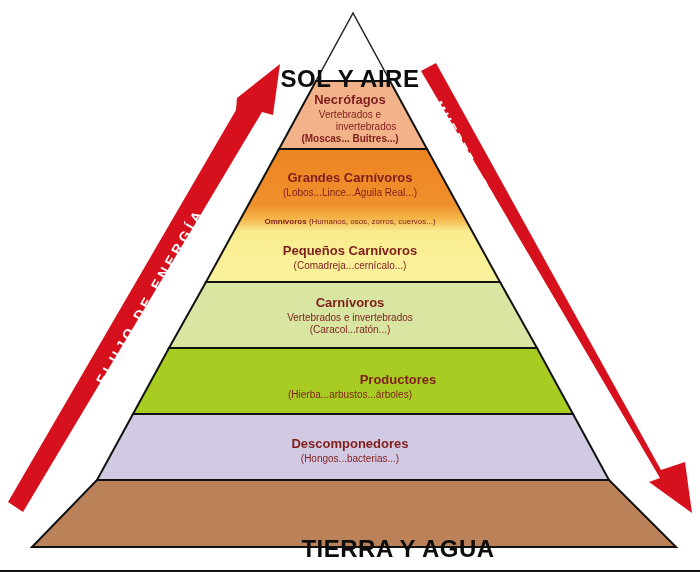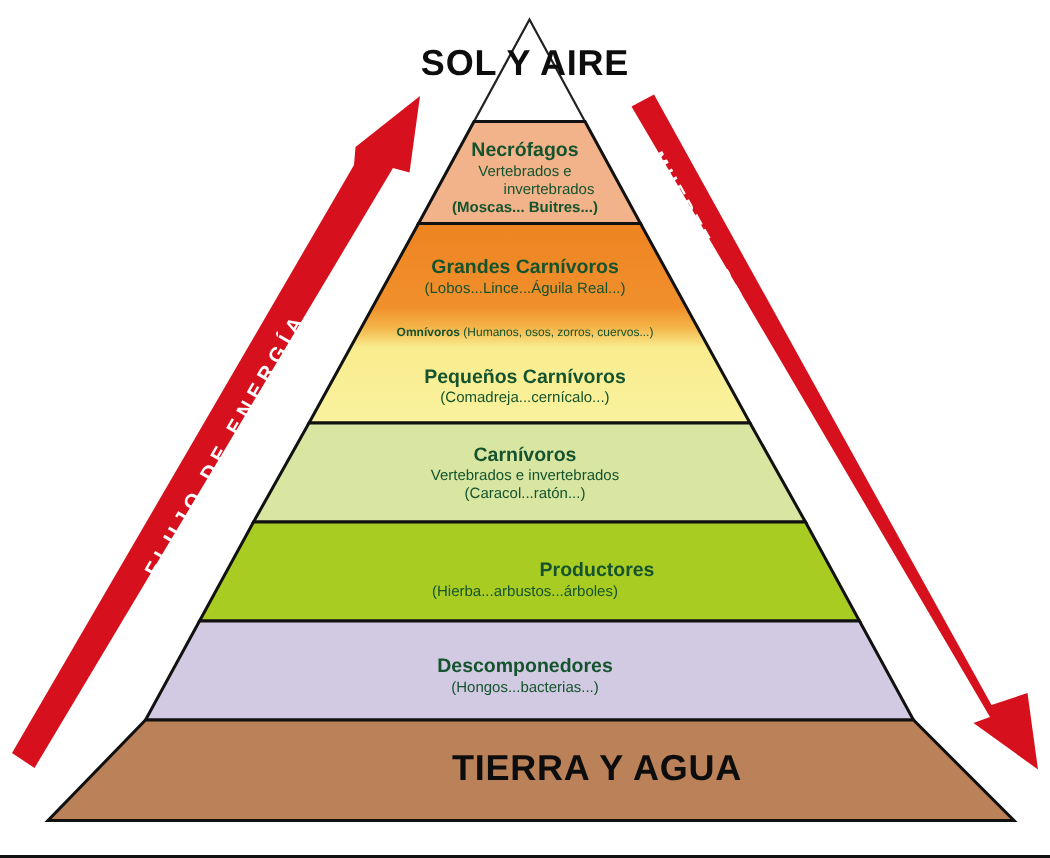--- a/index.html
+++ b/index.html
@@ -1,21 +1,21 @@
 <!DOCTYPE html>
 <html><head>
 <meta charset="utf-8">
 <style>
   html, body { margin: 0; padding: 0; background: #ffffff; }
   body { width: 700px; height: 572px; position: relative; overflow: hidden; font-family: "Liberation Sans", "DejaVu Sans", sans-serif; }
   svg.diagram { position: absolute; left: 0; top: 0; width: 700px; height: 572px; }
-  .lbl { position: absolute; left: 0; width: 700px; text-align: center; color: #14532d; }
+  .lbl { position: absolute; left: 0; width: 700px; text-align: center; color: #7f1d1d; }
   .t-title { font-weight: bold; }
   .t-sub { font-size: 10px; line-height: 12px; }
-  .t-big { font-size: 24px; font-weight: bold; color: #0d0d0d; letter-spacing: 0.5px; }
+  .t-big { font-size: 24px; font-weight: bold; color: #0d0d0d; letter-spacing: 0.5px; margin-top: 36px; }
   .arrow-text { position: absolute; color: #fff; font-weight: bold; font-size: 14px; letter-spacing: 4px; white-space: nowrap; transform-origin: center center; }
 </style>
 </head>
 <body>
 
 <svg class="diagram" viewBox="0 0 700 572" xmlns="http://www.w3.org/2000/svg">
   <defs>
     <linearGradient id="carnGrad" x1="0" y1="149" x2="0" y2="282" gradientUnits="userSpaceOnUse">
       <stop offset="0" stop-color="#ee8422"></stop>
       <stop offset="0.42" stop-color="#f0902c"></stop>

